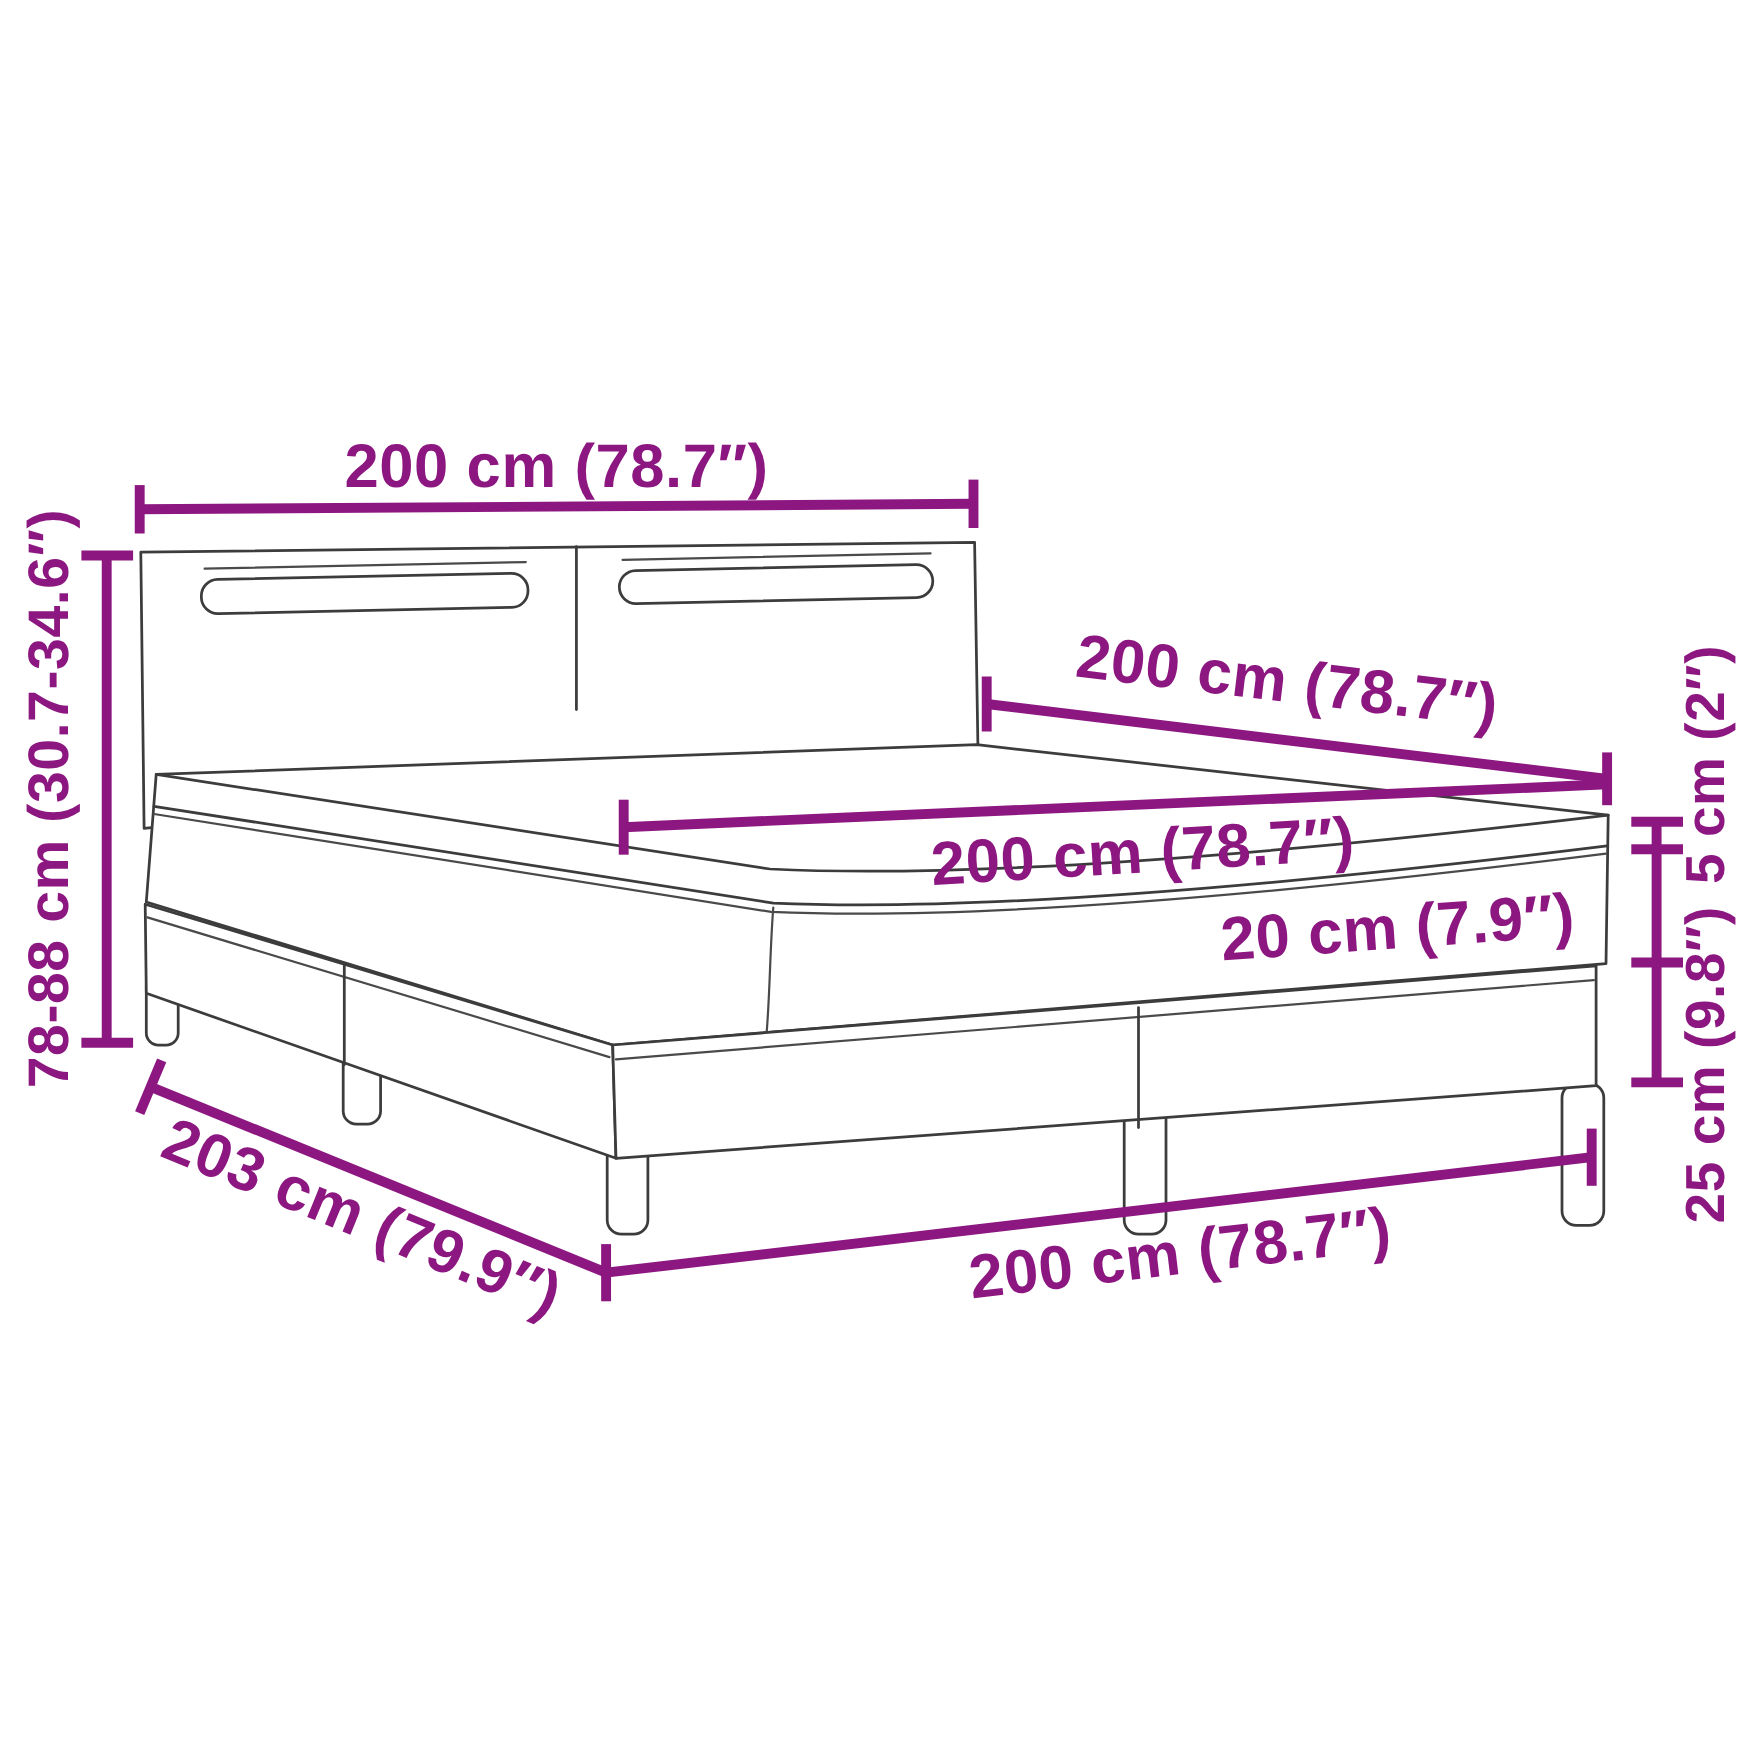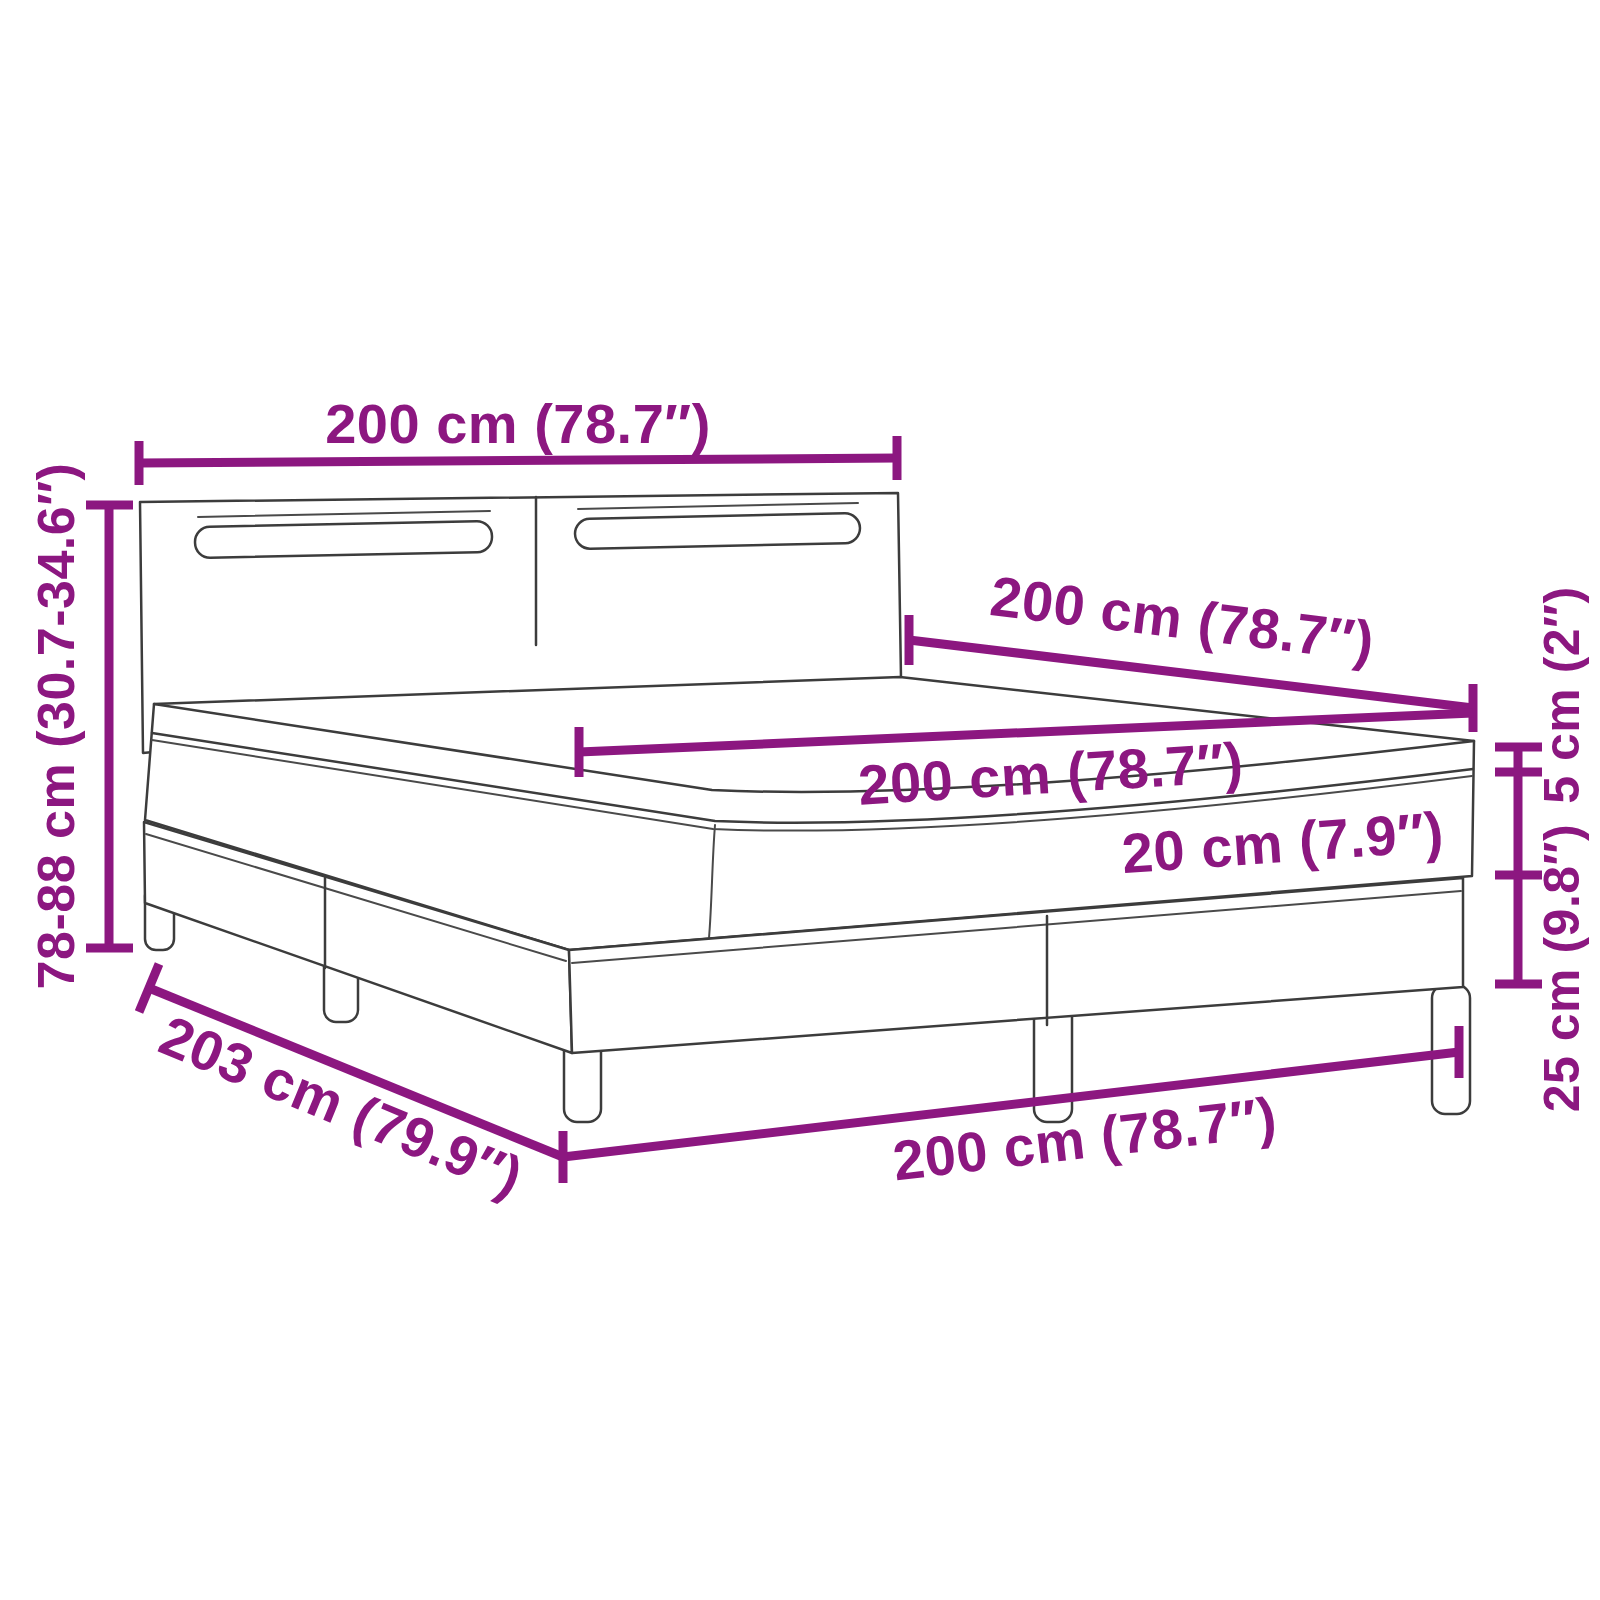--- a/index.html
+++ b/index.html
@@ -9,21 +9,21 @@
   }
   body {
     width: 1600px;
     height: 1600px;
     position: relative;
     font-family: "Liberation Sans", "DejaVu Sans", sans-serif;
   }
   #diagram-stage {
     position: absolute;
     top: 0;
-    left: 12px;
+    left: 0;
     width: 1360px;
     height: 1600px;
   }
   svg { display: block; }
   .bed-line {
     fill: #ffffff;
     stroke: #3c3c3c;
     stroke-width: 2.5;
     stroke-linejoin: round;
     stroke-linecap: round;

